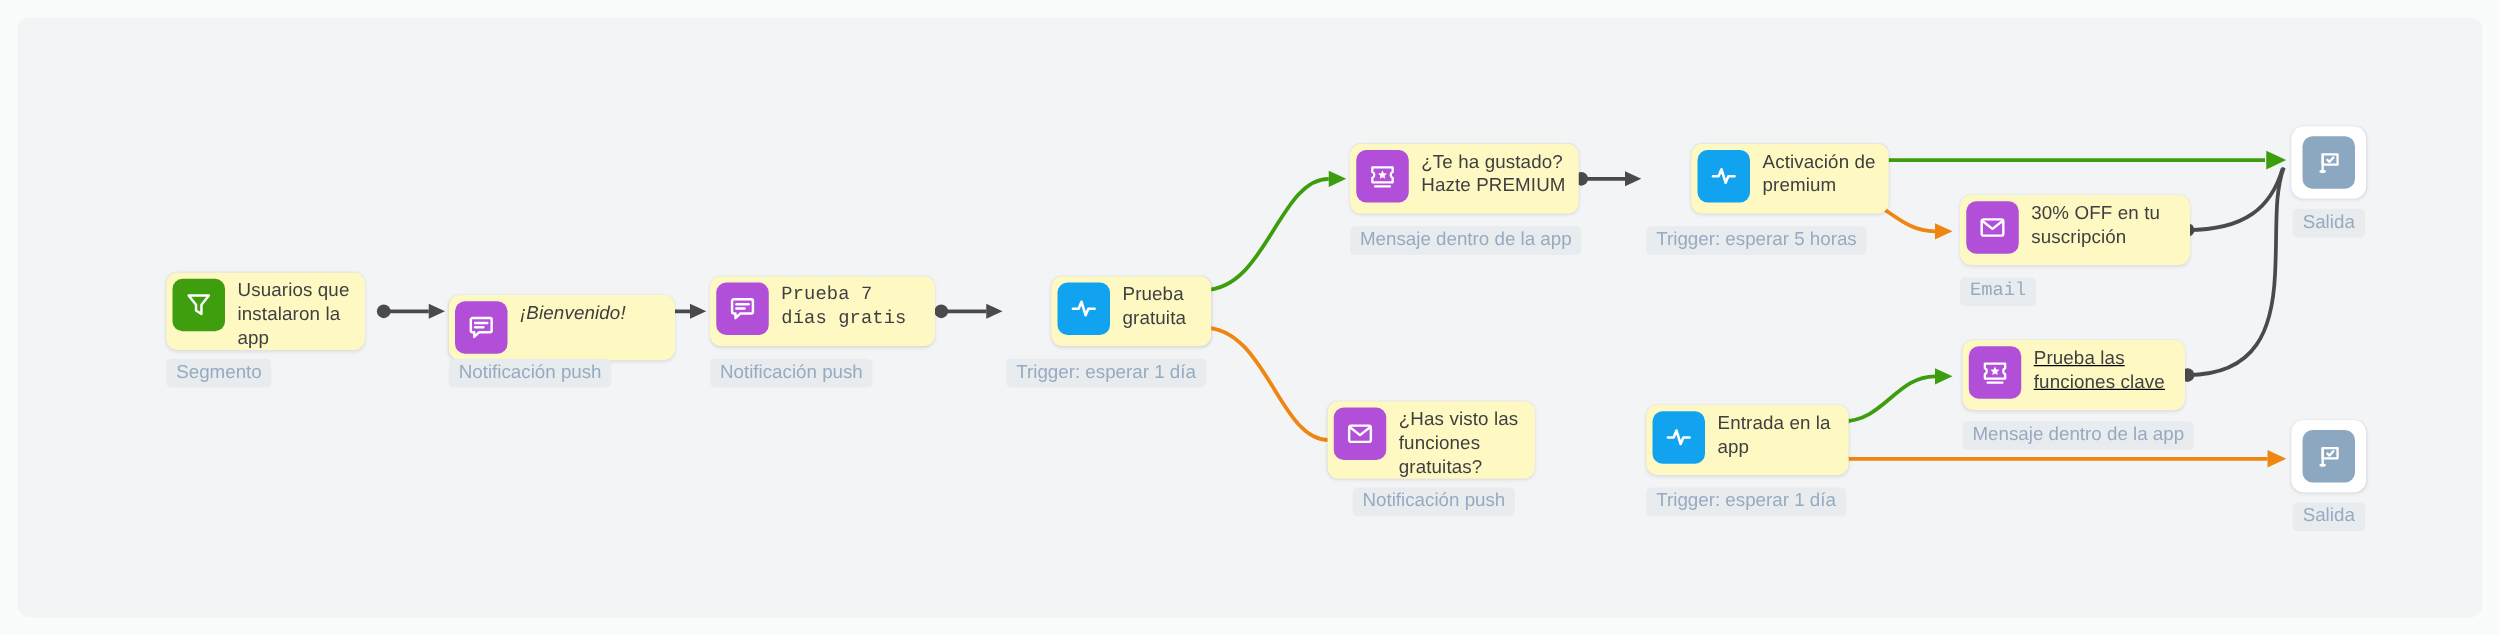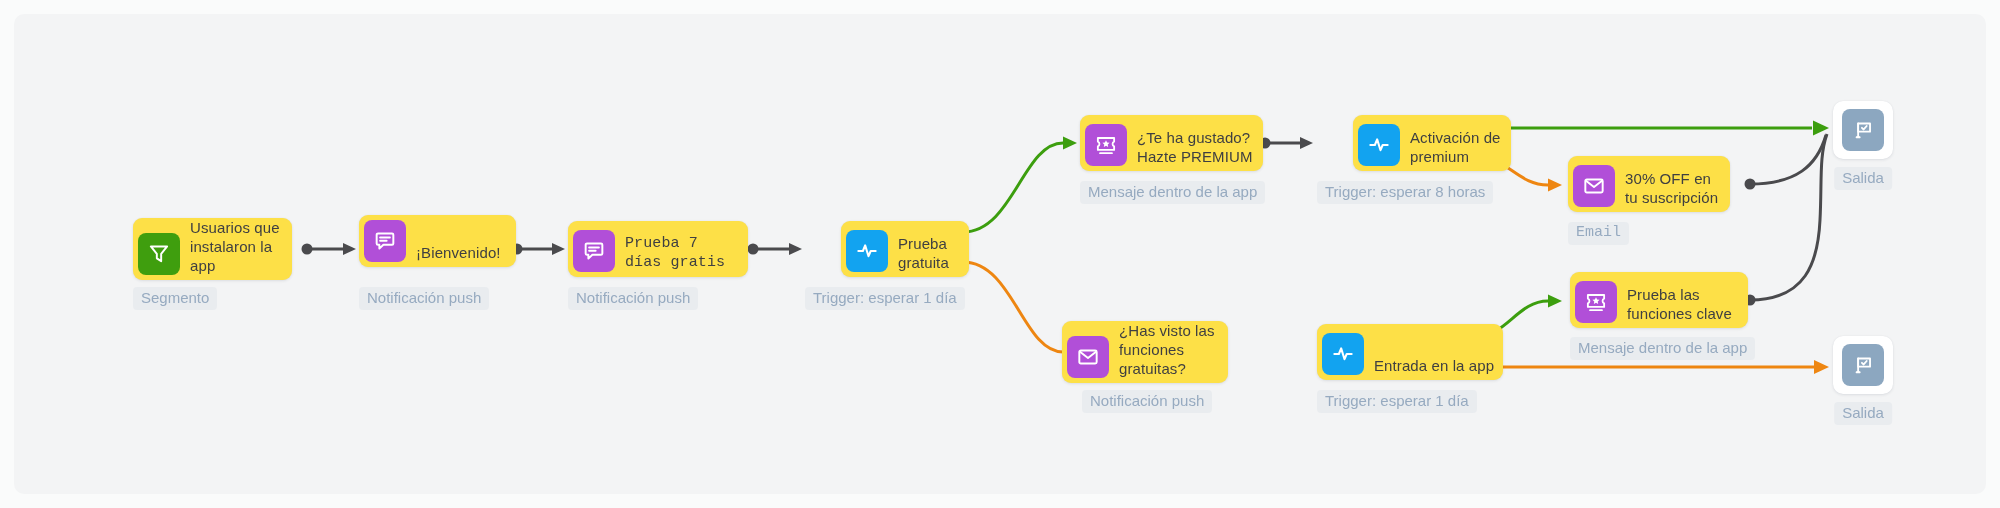--- a/index.html
+++ b/index.html
@@ -1,19 +1,19 @@
 <!DOCTYPE html>
 <html><head>
 <meta charset="utf-8">
 <style>
   html,body{margin:0;padding:0;background:#fafbfb;font-family:"Liberation Sans",sans-serif;}
   .stage{position:relative;width:2000px;height:508px;overflow:hidden;background:#fafbfb;}
   .canvas{position:absolute;left:14px;top:14px;right:14px;bottom:14px;background:#f3f4f5;border-radius:10px;}
   svg.wires{position:absolute;left:0;top:0;pointer-events:none;}
-  .node{position:absolute;display:flex;align-items:flex-end;gap:10px;background:#fde047;
+  .node{position:absolute;display:flex;align-items:flex-start;gap:10px;background:#fef9c3;
         border-radius:9px;box-shadow:0 1px 3px rgba(25,39,68,.10),0 0 1px rgba(25,39,68,.08);
         padding:5px;box-sizing:border-box;cursor:pointer;}
   .nicon{flex:0 0 42px;width:42px;height:42px;border-radius:8px;display:flex;
          align-items:center;justify-content:center;}
   .nicon svg{width:26px;height:26px;display:block;}
   .ntitle{font-size:15px;line-height:19px;font-weight:500;color:#3f3f41;letter-spacing:.1px;}
   .pill{position:absolute;display:inline-block;background:#e9ecef;border-radius:4px;
         padding:1px 8px 3px;font-size:15px;line-height:19px;color:#96aac0;white-space:nowrap;}
   .pill.centered{transform:translateX(-50%);}
   .exit{position:absolute;width:60px;height:58px;background:#ffffff;border-radius:10px;
@@ -84,21 +84,21 @@
   <div class="node" style="left:133px;top:218px;width:159px;height:62px;">
     <span class="nicon" style="background:#3f9e0e;">
       <svg viewBox="0 0 24 24" fill="none" stroke="#fff" stroke-width="1.8" stroke-linejoin="round" stroke-linecap="round">
           <path d="M4.5 5 H19.5 L14 11.8 V18.6 L10 16 V11.8 Z"></path>
         </svg>
     </span>
     <span class="ntitle">Usuarios que instalaron la app</span>
   </div>
   <div class="pill" style="left:133px;top:287px;">Segmento</div>
 
-  <div class="node" style="left:359px;top:215px;width:157px;height:52px;">
+  <div class="node" style="left:359px;top:236px;width:181px;height:52px;font-style:italic;">
     <span class="nicon" style="background:#b14fd8;">
       <svg viewBox="0 0 24 24" fill="none" stroke="#fff" stroke-width="1.8" stroke-linejoin="round" stroke-linecap="round">
           <path d="M5.5 5 H18.5 a1.2 1.2 0 0 1 1.2 1.2 V14.3 a1.2 1.2 0 0 1 -1.2 1.2 H10.5 L6.8 19 V15.5 H5.5 a1.2 1.2 0 0 1 -1.2 -1.2 V6.2 A1.2 1.2 0 0 1 5.5 5 Z"></path>
           <line x1="7.5" y1="8.7" x2="16.5" y2="8.7"></line>
           <line x1="7.5" y1="11.8" x2="13.5" y2="11.8"></line>
         </svg>
     </span>
     <span class="ntitle">¡Bienvenido!</span>
   </div>
   <div class="pill" style="left:359px;top:287px;">Notificación push</div>
@@ -138,23 +138,23 @@
   <div class="pill" style="left:1080px;top:181px;">Mensaje dentro de la app</div>
 
   <div class="node" style="left:1317px;top:115px;width:158px;height:56px;margin-left:36px;">
     <span class="nicon" style="background:#12a3f0;">
       <svg viewBox="0 0 24 24" fill="none" stroke="#fff" stroke-width="1.9" stroke-linejoin="round" stroke-linecap="round">
           <polyline points="4,12 8.2,12 10.3,6.8 13.4,16.8 15.4,12 20,12"></polyline>
         </svg>
     </span>
     <span class="ntitle">Activación de premium</span>
   </div>
-  <div class="pill" style="left:1317px;top:181px;">Trigger: esperar 8 horas</div>
-
-  <div class="node" style="left:1568px;top:156px;width:162px;height:56px;">
+  <div class="pill" style="left:1317px;top:181px;">Trigger: esperar 5 horas</div>
+
+  <div class="node" style="left:1568px;top:156px;width:184px;height:56px;">
     <span class="nicon" style="background:#b14fd8;">
       <svg viewBox="0 0 24 24" fill="none" stroke="#fff" stroke-width="1.8" stroke-linejoin="round" stroke-linecap="round">
           <rect x="4" y="6" width="16" height="12" rx="1.4"></rect>
           <polyline points="4.6,7.2 12,13 19.4,7.2"></polyline>
         </svg>
     </span>
     <span class="ntitle">30% OFF en tu suscripción</span>
   </div>
   <div class="pill" style="left:1568px;top:222px;font-family:Liberation Mono, monospace;">Email</div>
 
@@ -174,31 +174,31 @@
     <span class="nicon" style="background:#b14fd8;">
       <svg viewBox="0 0 24 24" fill="none" stroke="#fff" stroke-width="1.8" stroke-linejoin="round" stroke-linecap="round">
           <rect x="4" y="6" width="16" height="12" rx="1.4"></rect>
           <polyline points="4.6,7.2 12,13 19.4,7.2"></polyline>
         </svg>
     </span>
     <span class="ntitle">¿Has visto las funciones gratuitas?</span>
   </div>
   <div class="pill" style="left:1082px;top:390px;">Notificación push</div>
 
-  <div class="node" style="left:1317px;top:324px;width:186px;height:56px;">
+  <div class="node" style="left:1317px;top:324px;width:162px;height:56px;">
     <span class="nicon" style="background:#12a3f0;">
       <svg viewBox="0 0 24 24" fill="none" stroke="#fff" stroke-width="1.9" stroke-linejoin="round" stroke-linecap="round">
           <polyline points="4,12 8.2,12 10.3,6.8 13.4,16.8 15.4,12 20,12"></polyline>
         </svg>
     </span>
     <span class="ntitle">Entrada en la app</span>
   </div>
   <div class="pill" style="left:1317px;top:390px;">Trigger: esperar 1 día</div>
 
-  <div class="node" style="left:1570px;top:272px;width:178px;height:56px;">
+  <div class="node" style="left:1570px;top:272px;width:178px;height:56px;text-decoration:underline;">
     <span class="nicon" style="background:#b14fd8;">
       <svg viewBox="0 0 24 24" fill="none" stroke="#fff" stroke-width="1.7" stroke-linejoin="round" stroke-linecap="round">
           <path d="M4.5 5.5 H19.5 V8.8 a2.4 2.4 0 0 0 0 4.4 V16.5 H4.5 V13.2 a2.4 2.4 0 0 0 0 -4.4 Z"></path>
           <line x1="6.5" y1="19.5" x2="17.5" y2="19.5"></line>
           <path d="M12 7.6 L13 9.7 L15.3 10 L13.6 11.6 L14 13.9 L12 12.8 L10 13.9 L10.4 11.6 L8.7 10 L11 9.7 Z" fill="#fff" stroke="none"></path>
         </svg>
     </span>
     <span class="ntitle">Prueba las funciones clave</span>
   </div>
   <div class="pill" style="left:1570px;top:337px;">Mensaje dentro de la app</div>

